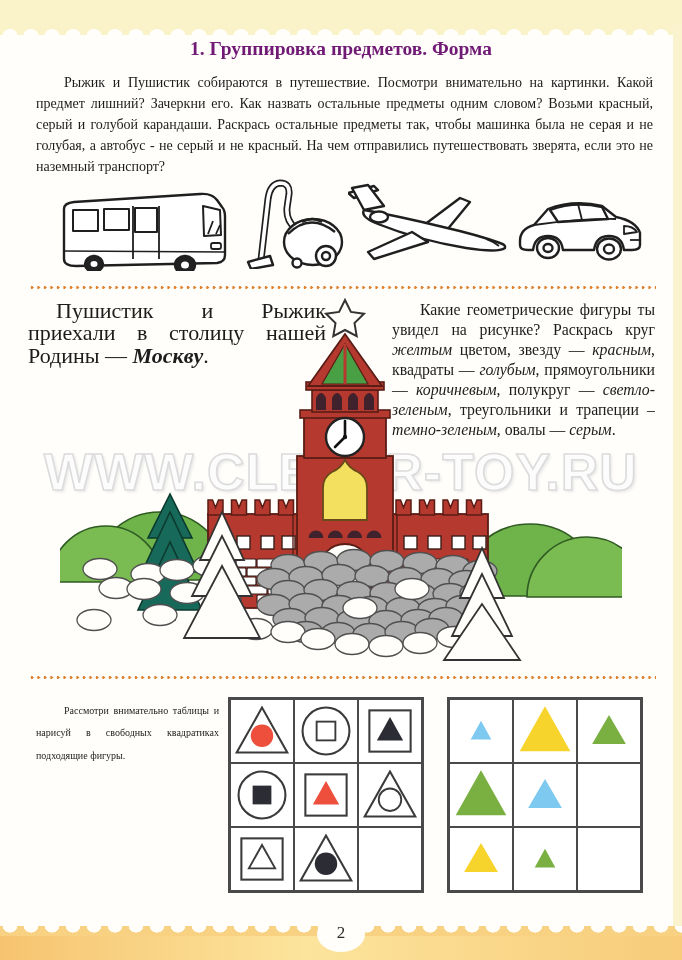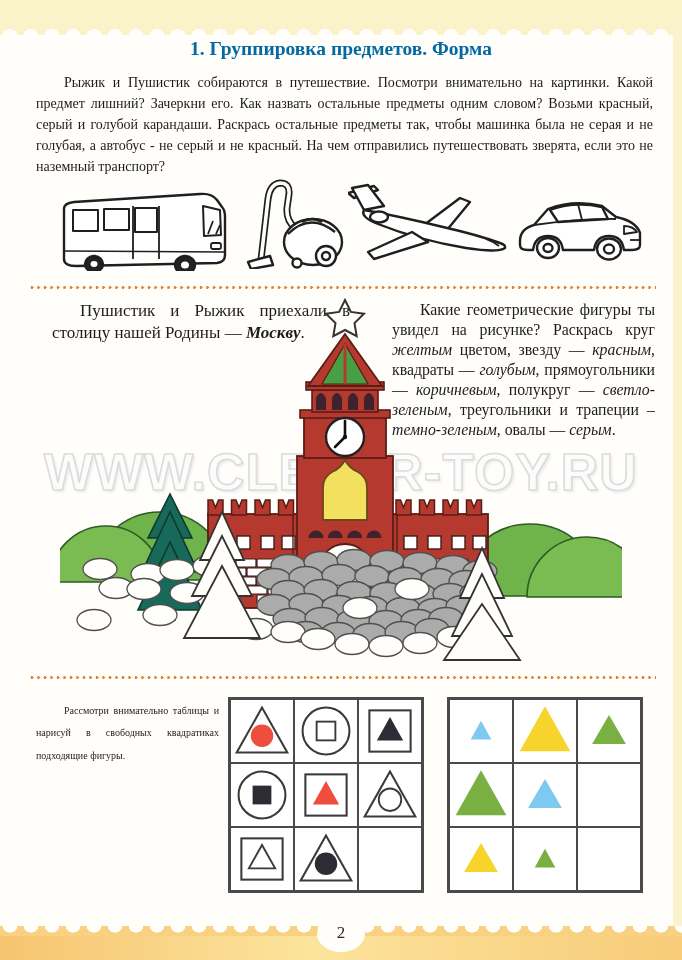--- a/index.html
+++ b/index.html
@@ -15,24 +15,24 @@
         background:linear-gradient(90deg,#f6c470,#fce49c 45%,#f7cb79);}
   .band-bottom-scallop{position:absolute;bottom:24px;left:0;right:0;height:10px;
         background-image:radial-gradient(ellipse 10px 9px at 10px 0px,#fffefb 7px,#f8d183 7.6px);
         background-size:21px 10px;background-repeat:repeat-x;}
   .page-num-notch{position:absolute;bottom:8px;left:50%;transform:translateX(-50%);
         width:48px;height:36px;background:#fffefb;border-radius:50%;}
   .page-number{position:absolute;bottom:17px;left:0;right:0;text-align:center;
         font-size:17px;color:#2a2a2a;z-index:4;}
   
   .title{position:absolute;top:38px;left:30px;right:30px;text-align:center;
-        font-size:19.5px;font-weight:bold;color:#0369a1;}
+        font-size:19.5px;font-weight:bold;color:#701a75;}
   .intro{position:absolute;top:72px;left:36px;width:617px;font-size:14px;line-height:21px;
         text-align:justify;text-indent:28px;}
-  .s2-left{position:absolute;top:300px;left:52px;width:298px;font-size:17px;line-height:22.3px;
+  .s2-left{position:absolute;top:300px;left:28px;width:298px;font-size:22px;line-height:22.3px;
         text-align:justify;text-indent:28px;z-index:2;}
   .s2-right{position:absolute;top:300px;left:392px;width:263px;font-size:15.8px;line-height:20px;
         text-align:justify;text-indent:28px;z-index:2;}
   .s3-text{position:absolute;top:700px;left:36px;width:183px;font-size:10px;line-height:22.3px;
         text-align:justify;text-indent:28px;}
   .it{font-style:italic;}
   .bi{font-style:italic;font-weight:bold;}
   
   .dotted{position:absolute;left:30px;right:26px;height:3px;
         background-image:radial-gradient(circle 1.4px at 2px 1.5px,#e0812f 1.3px,transparent 1.6px);

